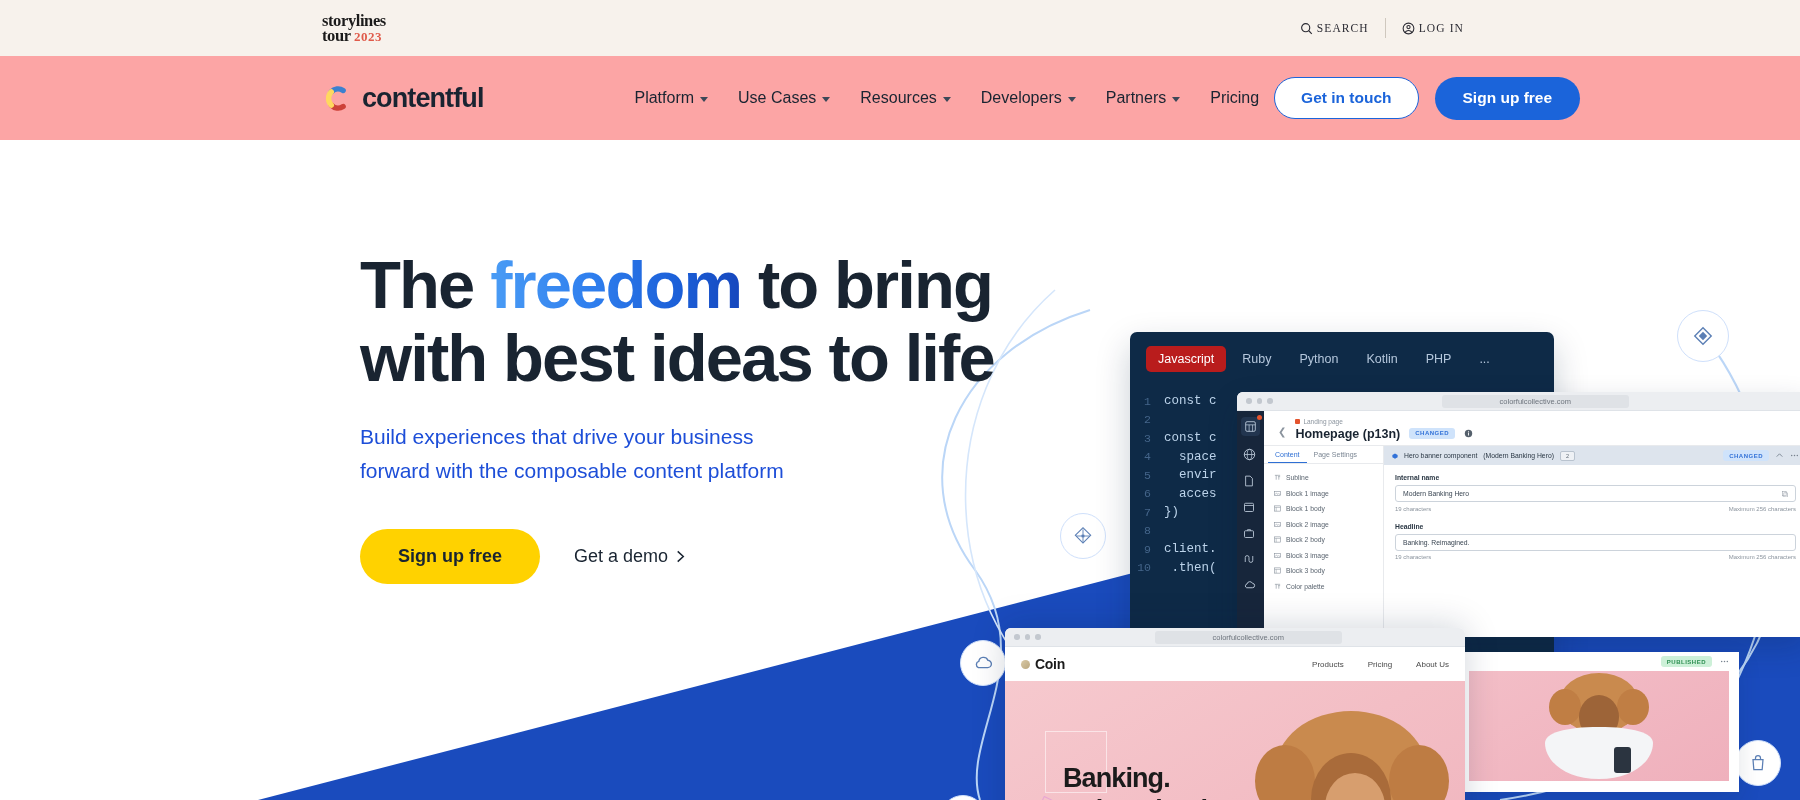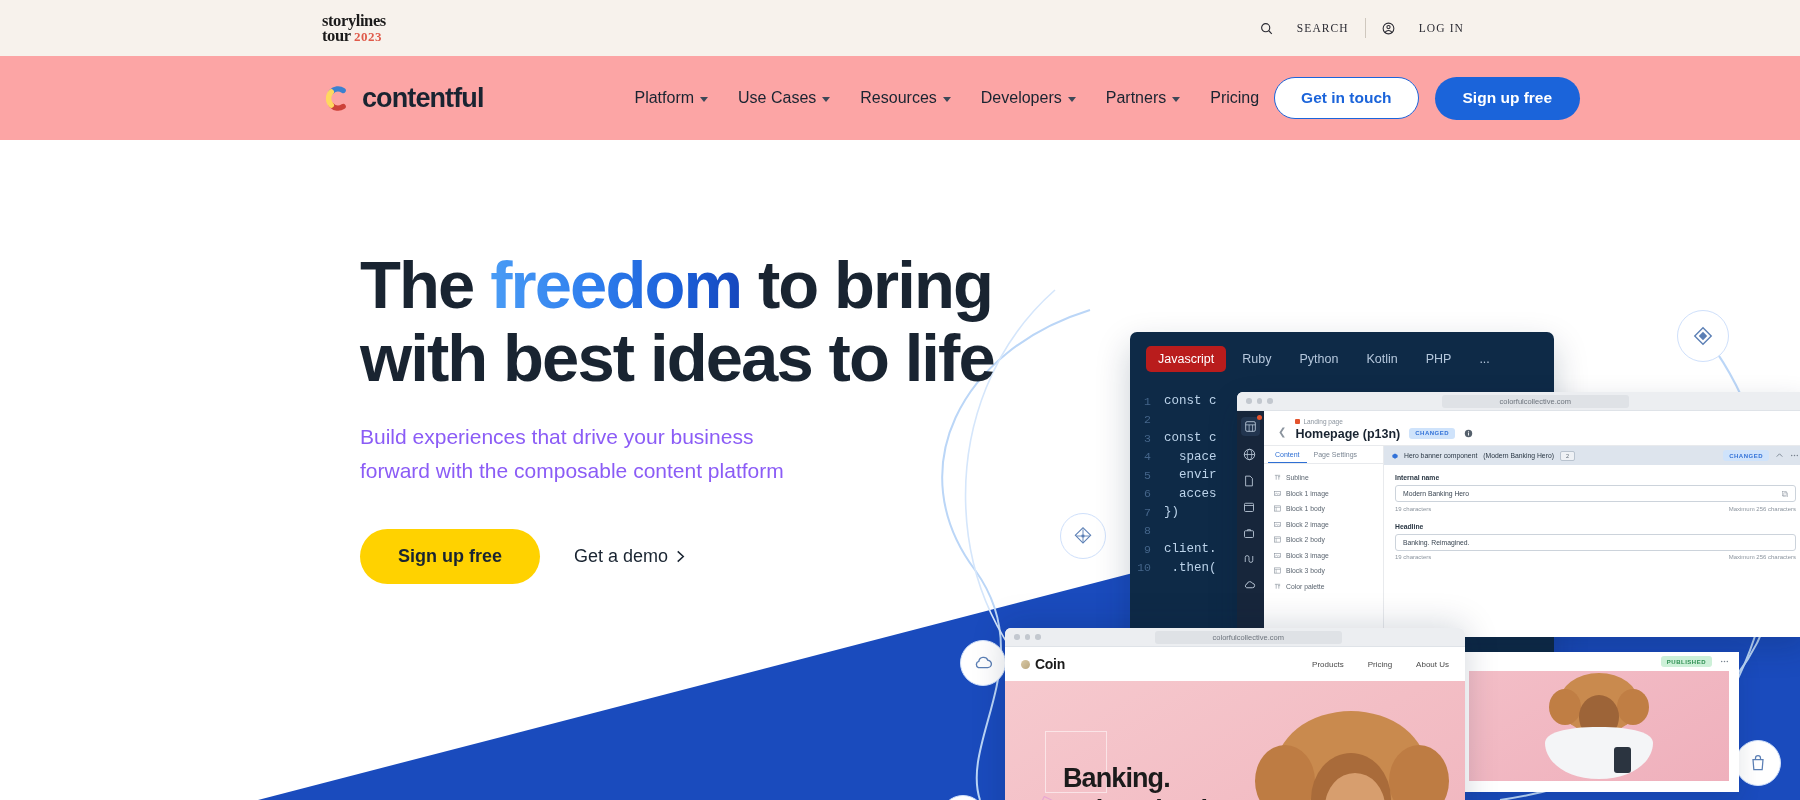--- a/index.html
+++ b/index.html
@@ -52,21 +52,21 @@
     font-size: 11px; line-height: 1; padding-left: 1px;
   }
   .announce-right {
     margin-left: auto;
     display: flex;
     align-items: center;
     gap: 0px;
     white-space: nowrap;
   }
   .announce-link {
-    display: flex; align-items: center; gap: 24px;
+    display: flex; align-items: center; gap: 4px;
     font-size: 11.5px; letter-spacing: 1.1px;
     color: #2b2b33; text-transform: uppercase;
     padding: 0 16px;
   }
   .announce-sep { width: 1px; height: 20px; background: #cfc8be; }
 
   
   .nav {
     height: 84px;
     display: flex;
@@ -146,21 +146,21 @@
   .headline .hl-grad {
     background: linear-gradient(90deg, #4a9cf5 0%, #2f7fee 40%, #1b5fd8 75%, #1647bd 100%);
     -webkit-background-clip: text;
     background-clip: text;
     color: transparent;
   }
   .subhead {
     margin-top: 26px;
     font-size: 21px;
     line-height: 1.6;
-    color: #8b5cf6;
+    color: #1d4ed8;
     max-width: 470px;
   }
   .hero-actions {
     margin-top: 42px;
     display: flex;
     align-items: center;
     gap: 34px;
   }
   .btn-yellow {
     background: #FFD200;

